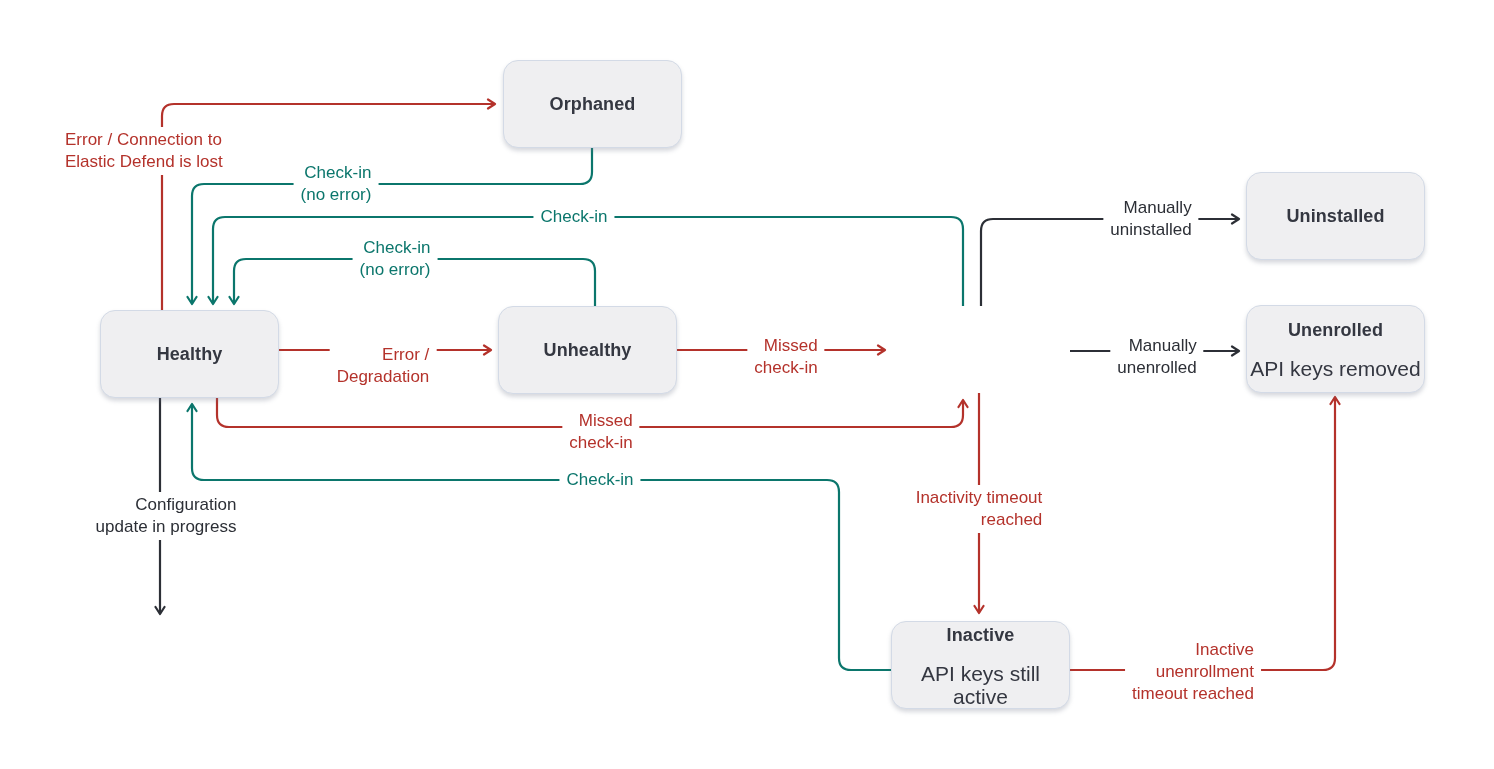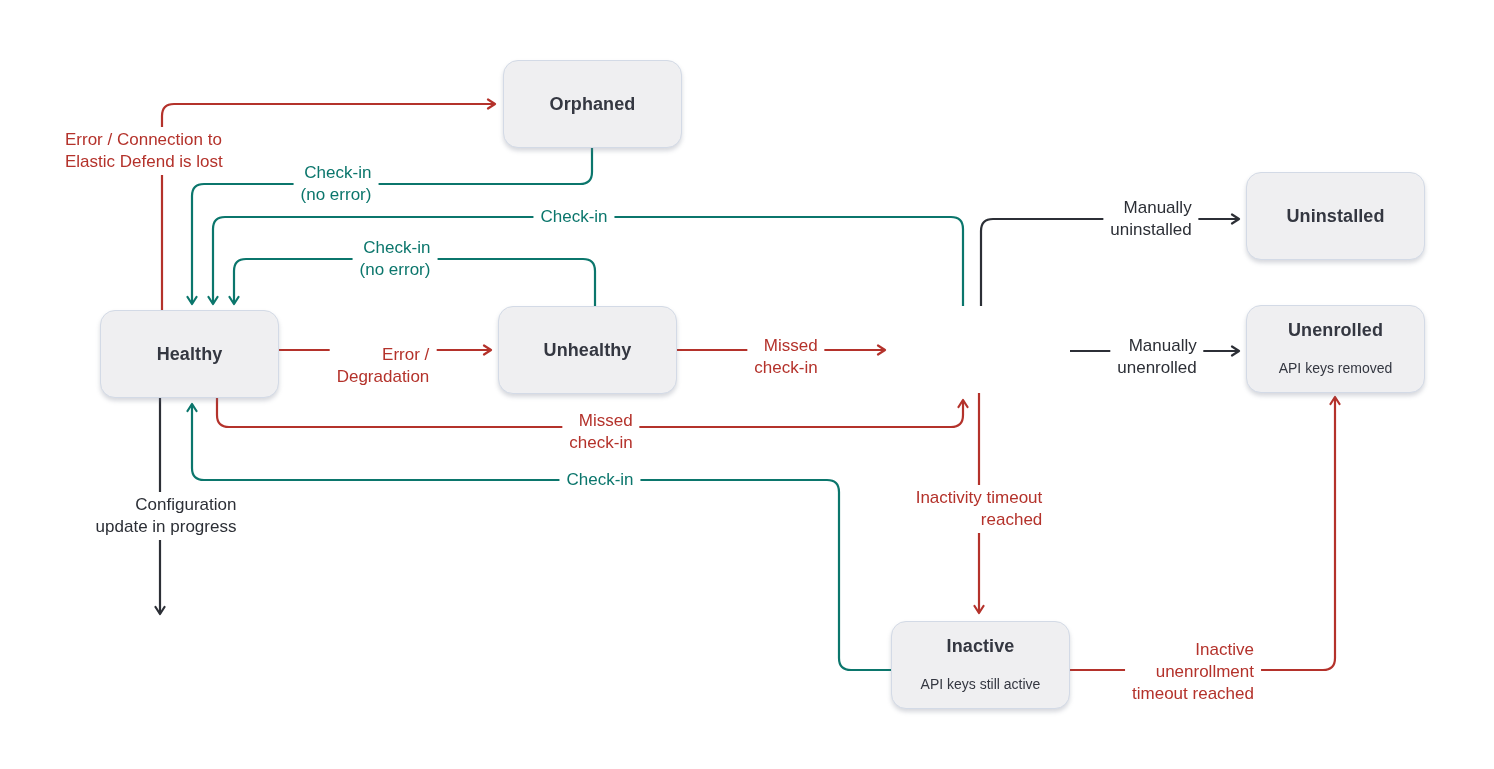--- a/index.html
+++ b/index.html
@@ -40,21 +40,21 @@
     text-align: center;
   }
   .node-title {
     font-size: 18px;
     font-weight: 700;
     line-height: 24px;
     color: var(--node-text);
     letter-spacing: 0.1px;
   }
   .node-subtitle {
-    font-size: 14px;
+    font-size: 21px;
     font-weight: 400;
     line-height: 23px;
     color: var(--node-text);
     margin-top: 12px;
   }
 
   .edge-label {
     position: absolute;
     transform: translate(-50%, -50%);
     background: var(--background, #fff);

